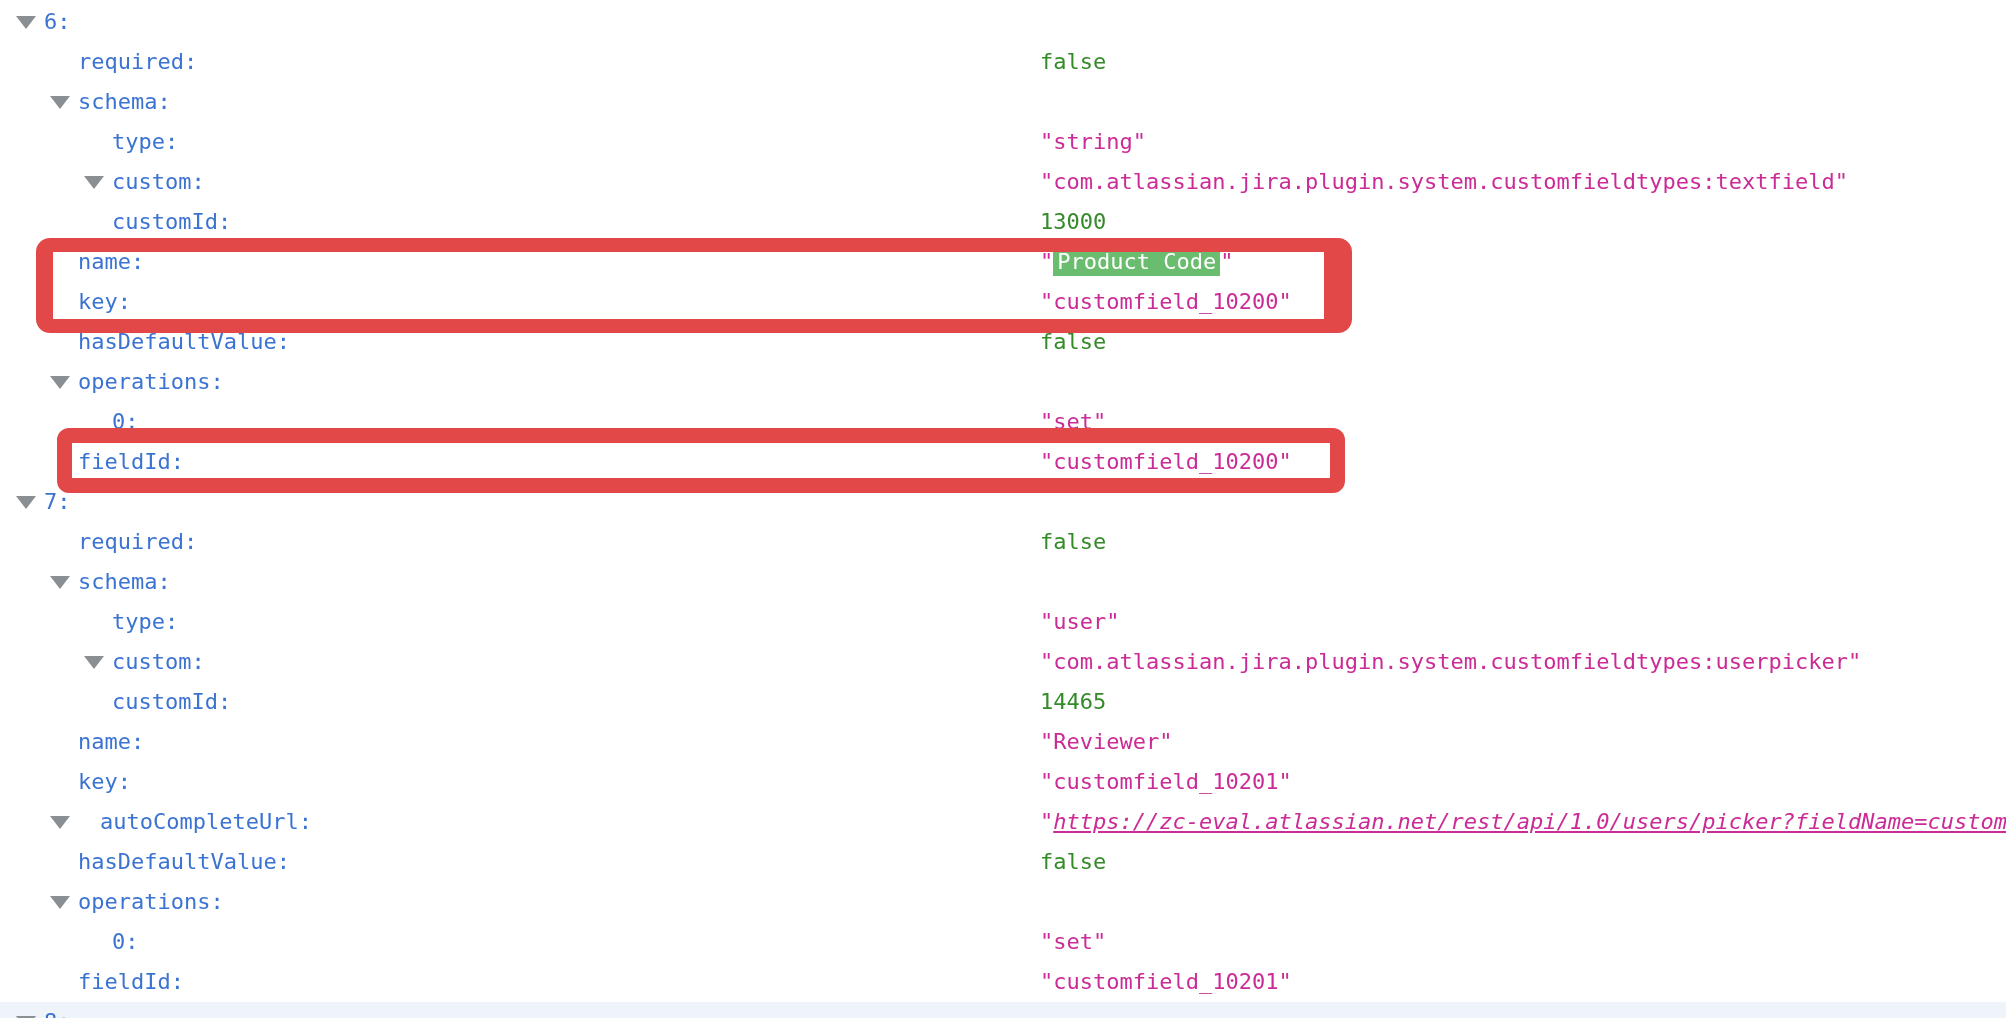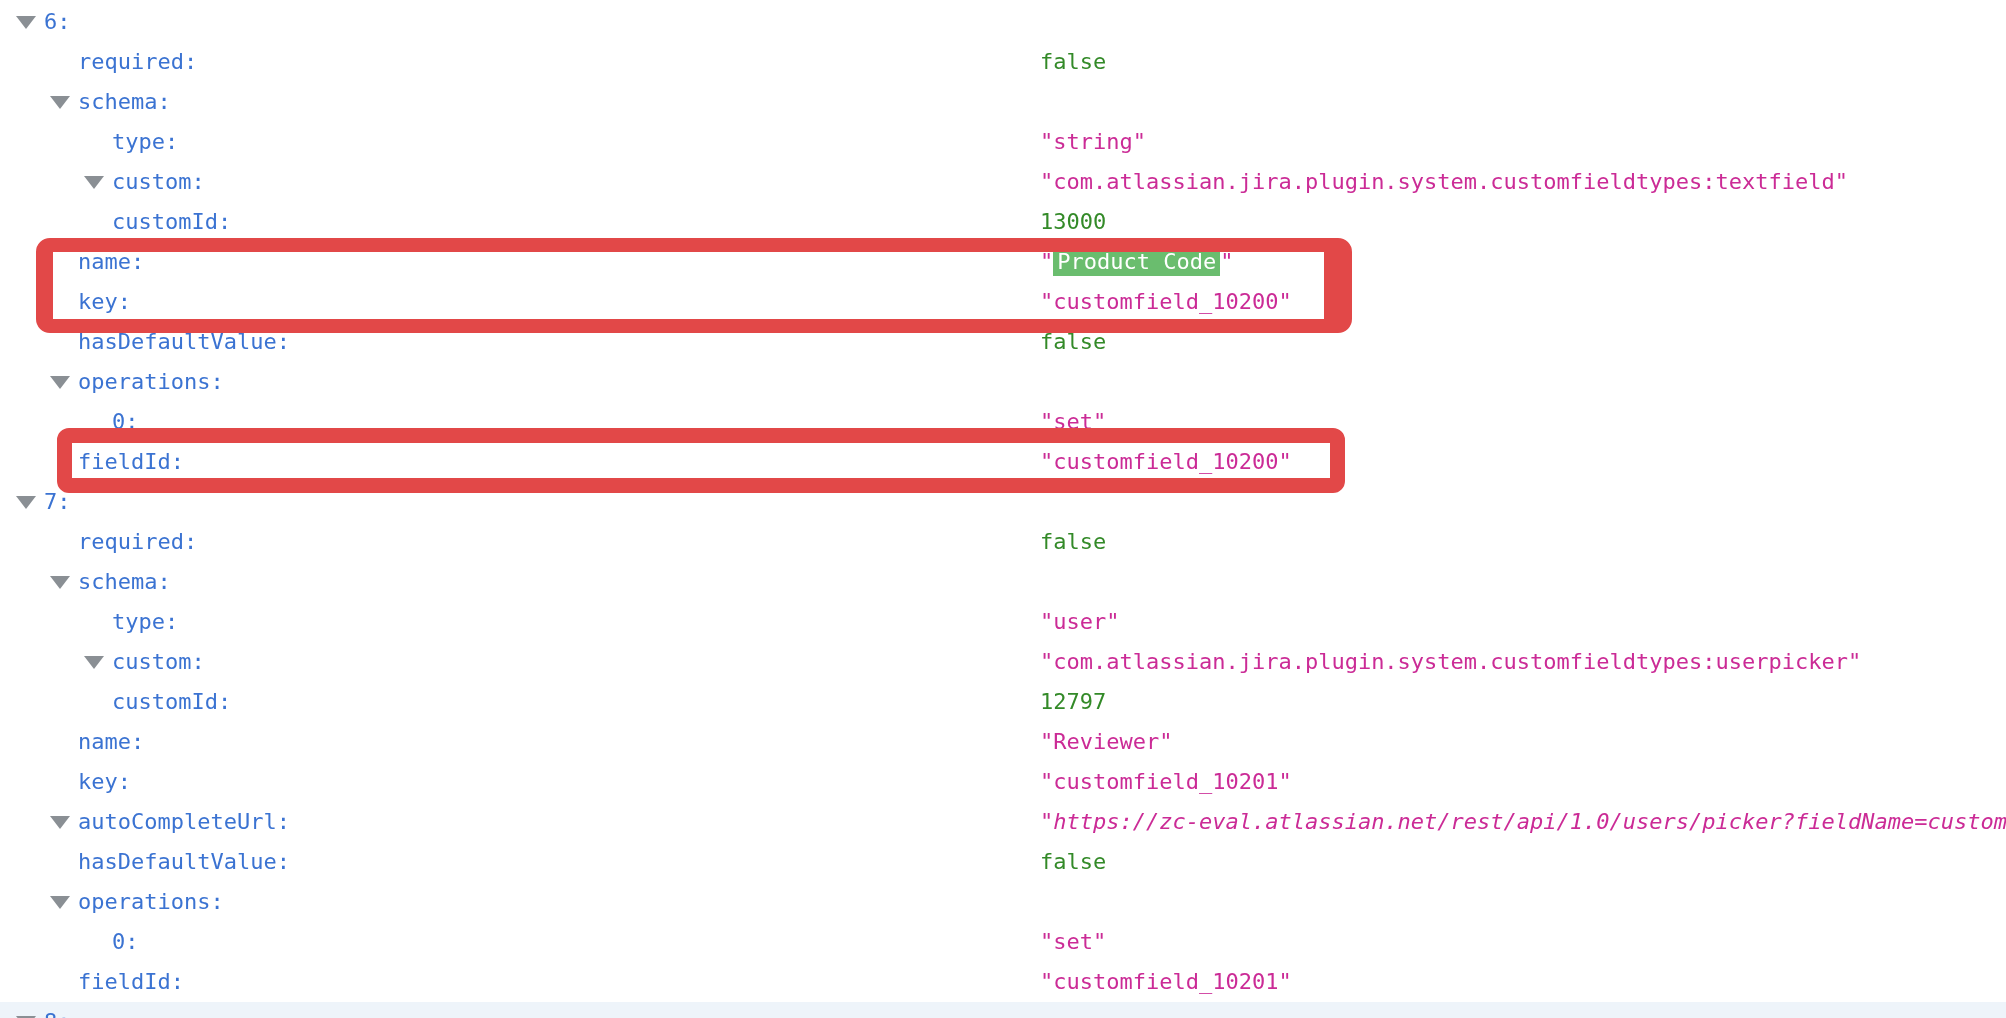--- a/index.html
+++ b/index.html
@@ -19,21 +19,21 @@
     position:absolute;top:14px;
     width:0;height:0;
     border-left:10px solid transparent;
     border-right:10px solid transparent;
     border-top:13px solid var(--twisty-gray);
   }
   .val{position:absolute;left:1040px;top:0;}
   .val.string{color:var(--string-magenta);}
   .val.keyword,.val.number{color:var(--value-green);}
   .val.link{color:var(--string-magenta);}
-  .val.link .url{font-style:italic;}
+  .val.link .url{font-style:italic;text-decoration:underline;}
   .hl{background:var(--highlight-bg);color:var(--highlight-text);padding:2px 4px;}
   .annotation{position:absolute;border-style:solid;border-color:var(--annotation-red);background:transparent;}
   .annotation-1{
     left:36px;top:238px;width:1316px;height:95px;
     border-width:14px 28px 14px 17px;border-radius:14px;
     box-sizing:border-box;
   }
   .annotation-2{
     left:57px;top:428px;width:1288px;height:65px;
     border-width:15px;border-radius:12px;
@@ -55,24 +55,24 @@
       <div class="row"><span class="key" style="padding-left: 78px;">key:</span><span class="val string">"customfield_10200"</span></div>
       <div class="row"><span class="key" style="padding-left: 78px;">hasDefaultValue:</span><span class="val keyword">false</span></div>
       <div class="row"><span class="twisty" style="left: 50px;"></span><span class="key" style="padding-left: 78px;">operations:</span></div>
       <div class="row"><span class="key" style="padding-left: 112px;">0:</span><span class="val string">"set"</span></div>
       <div class="row"><span class="key" style="padding-left: 78px;">fieldId:</span><span class="val string">"customfield_10200"</span></div>
       <div class="row"><span class="twisty" style="left: 16px;"></span><span class="key" style="padding-left: 44px;">7:</span></div>
       <div class="row"><span class="key" style="padding-left: 78px;">required:</span><span class="val keyword">false</span></div>
       <div class="row"><span class="twisty" style="left: 50px;"></span><span class="key" style="padding-left: 78px;">schema:</span></div>
       <div class="row"><span class="key" style="padding-left: 112px;">type:</span><span class="val string">"user"</span></div>
       <div class="row"><span class="twisty" style="left: 84px;"></span><span class="key" style="padding-left: 112px;">custom:</span><span class="val string">"com.atlassian.jira.plugin.system.customfieldtypes:userpicker"</span></div>
-      <div class="row"><span class="key" style="padding-left: 112px;">customId:</span><span class="val number">12797</span></div>
+      <div class="row"><span class="key" style="padding-left: 112px;">customId:</span><span class="val number">14465</span></div>
       <div class="row"><span class="key" style="padding-left: 78px;">name:</span><span class="val string">"Reviewer"</span></div>
       <div class="row"><span class="key" style="padding-left: 78px;">key:</span><span class="val string">"customfield_10201"</span></div>
-      <div class="row"><span class="twisty" style="left: 50px;"></span><span class="key" style="padding-left: 78px; text-align: center;">autoCompleteUrl:</span><span class="val link"><span>"</span><span class="url">https://zc-eval.atlassian.net/rest/api/1.0/users/picker?fieldName=custom</span></span></div>
+      <div class="row"><span class="twisty" style="left: 50px;"></span><span class="key" style="padding-left: 100px; text-align: center;">autoCompleteUrl:</span><span class="val link"><span>"</span><span class="url">https://zc-eval.atlassian.net/rest/api/1.0/users/picker?fieldName=custom</span></span></div>
       <div class="row"><span class="key" style="padding-left: 78px;">hasDefaultValue:</span><span class="val keyword">false</span></div>
       <div class="row"><span class="twisty" style="left: 50px;"></span><span class="key" style="padding-left: 78px;">operations:</span></div>
       <div class="row"><span class="key" style="padding-left: 112px;">0:</span><span class="val string">"set"</span></div>
       <div class="row"><span class="key" style="padding-left: 78px;">fieldId:</span><span class="val string">"customfield_10201"</span></div>
       <div class="row hover"><span class="twisty" style="left: 16px;"></span><span class="key" style="padding-left: 44px;">8:</span></div>
     </div>
   <div class="annotation annotation-1"></div>
   <div class="annotation annotation-2"></div>
 </div>
 

